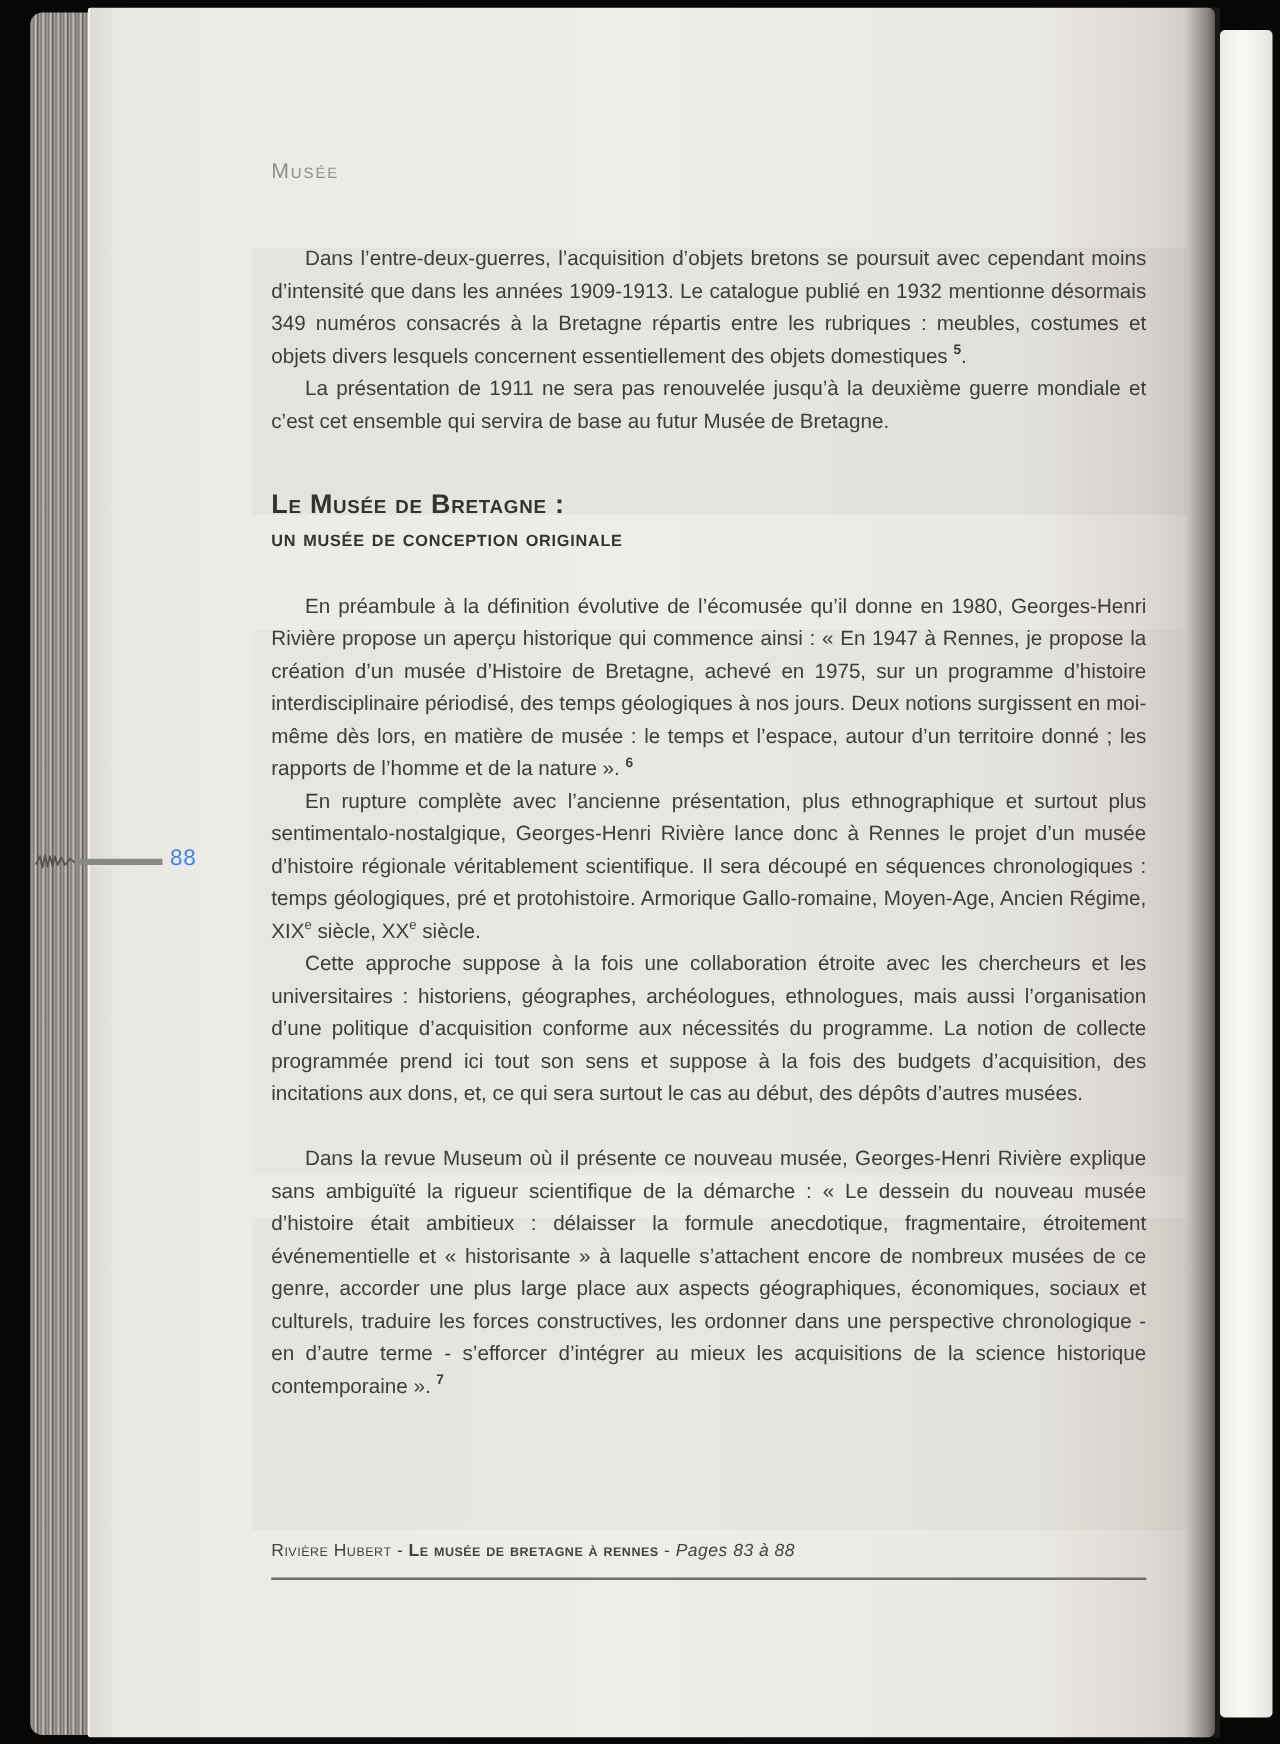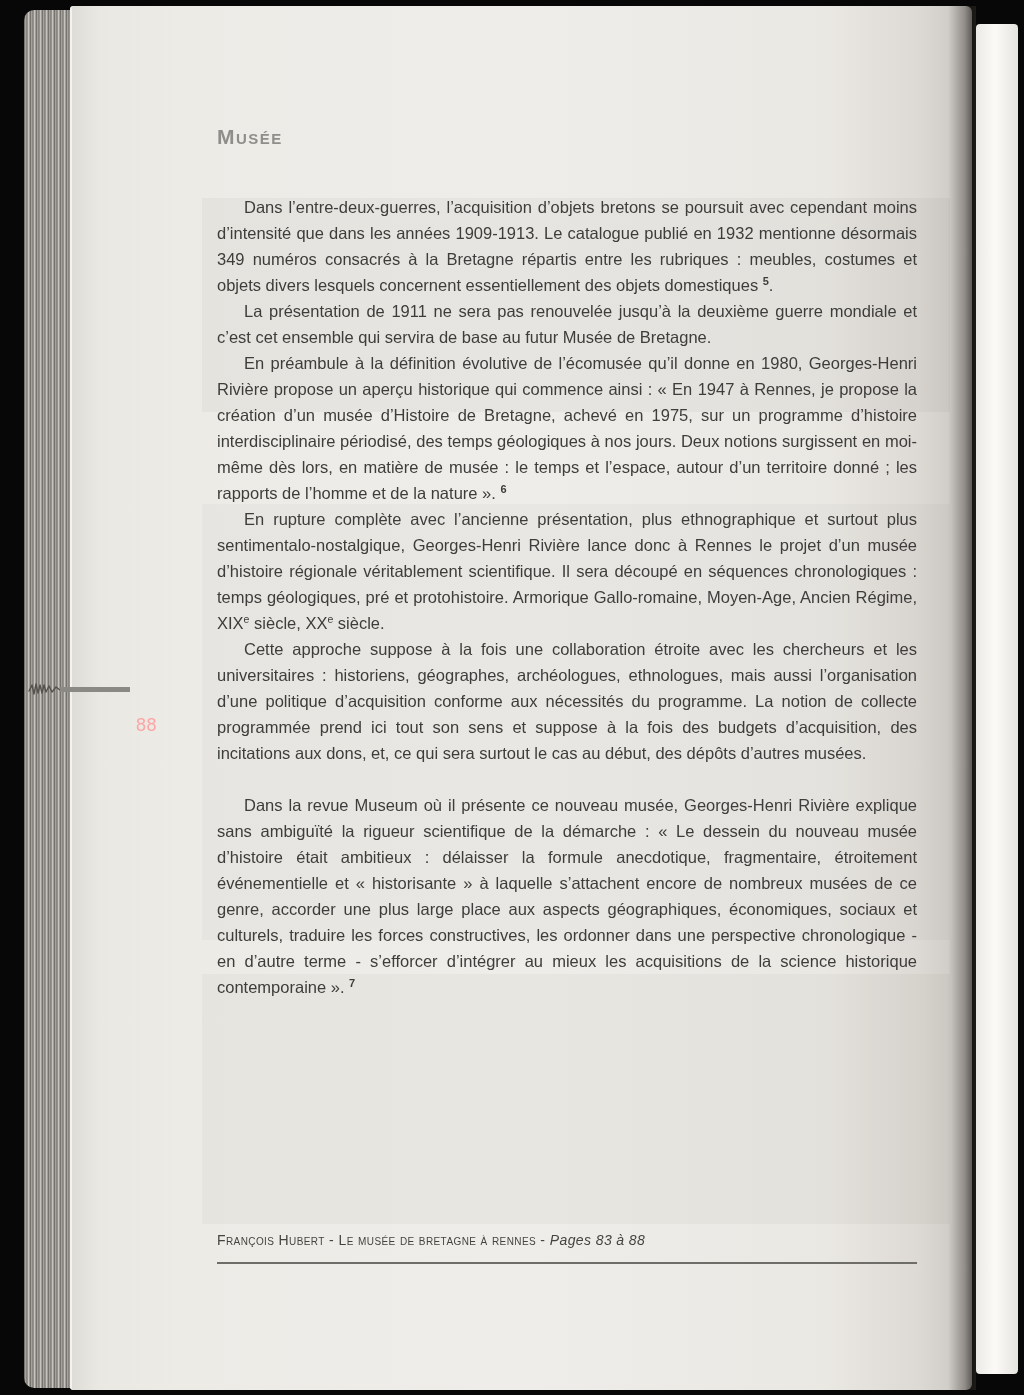--- a/index.html
+++ b/index.html
@@ -36,43 +36,43 @@
   .shade{position:absolute;background:rgba(105,103,99,0.06);}
   .shade.s1{left:130px;top:192px;width:748px;height:214px;}
   .shade.s2{left:130px;top:498px;width:748px;height:436px;background:rgba(105,103,99,0.04);}
   .shade.s3{left:130px;top:968px;width:748px;height:250px;background:rgba(105,103,99,0.055);}
 
   .text-col{
     position:absolute;left:145px;top:118px;width:700px;
     color:#3d3d3b;font-size:16.5px;line-height:26px;text-align:justify;
   }
   .kicker{
-    font-variant:small-caps;font-size:21px;letter-spacing:1.5px;
-    color:#8f8e8b;margin:0 0 44px 0;text-align:left;text-indent:0;font-weight:bold;
+    font-variant:small-caps;font-size:17px;letter-spacing:1.5px;
+    color:#8f8e8b;margin:0 0 44px 0;text-align:left;text-indent:0;
   }
   .text-col p{margin:0;text-indent:27px;}
   .heading{margin:38px 0 28px 0;color:#333330;text-align:left;}
   .heading .h-line1{font-variant:small-caps;font-weight:700;font-size:21.5px;letter-spacing:0.6px;line-height:30px;}
   .heading .h-line2{font-variant:small-caps;font-weight:700;font-size:18px;letter-spacing:0.6px;line-height:26px;}
   .space-before{margin-top:26px !important;}
   sup.fnote{font-weight:700;font-size:11px;line-height:0;vertical-align:super;}
   sup.ord{font-size:10.5px;line-height:0;vertical-align:super;}
 
   
   .pagenum-wrap{position:absolute;left:24px;top:672px;width:140px;height:34px;}
   .pagenum-wrap svg{position:absolute;left:4px;top:8px;}
   .mark-bar{position:absolute;left:36px;top:15px;width:70px;height:5px;background:#8b8984;}
-  .pagenum{position:absolute;left:112px;top:4px;font-size:18px;color:#fca5a5;letter-spacing:0.5px;margin-top:39px;}
+  .pagenum{position:absolute;left:112px;top:4px;font-size:18px;color:#3b82f6;letter-spacing:0.5px;}
 
   
   .footer{
     position:absolute;left:145px;top:1226px;width:700px;
     font-size:14px;color:#44443f;font-variant:small-caps;letter-spacing:0.4px;text-align:left;
   }
-  .footer .f-title{font-weight:400;}
+  .footer .f-title{font-weight:700;}
   .footer .f-pages{font-style:italic;font-variant:normal;}
   .footer-rule{position:absolute;left:145px;top:1256px;width:700px;height:1.5px;background:#6f6d68;}
 </style>
 </head>
 <body>
 
 <div class="photo">
 
   <div class="page-stack"></div>
 
@@ -83,33 +83,37 @@
     <div class="shade s3"></div>
 
     <div class="text-col">
 
       <div class="kicker">Musée</div>
 
       <p><span>Dans l’entre-deux-guerres, l’acquisition d’objets bretons se poursuit avec cependant moins d’intensité que dans les années 1909-1913. Le catalogue publié en 1932 mentionne désormais 349 numéros consacrés à la Bretagne répartis entre les rubriques : meubles, costumes et objets divers lesquels concernent essentiellement des objets domestiques </span><sup class="fnote">5</sup><span>.</span></p>
 
       <p><span>La présentation de 1911 ne sera pas renouvelée jusqu’à la deuxième guerre mondiale et c’est cet ensemble qui servira de base au futur Musée de Bretagne.</span></p>
 
+      <div class="heading">
+        <div class="h-line1">Le Musée de Bretagne :</div>
+        <div class="h-line2">un musée de conception originale</div>
+      </div>
 
       <p><span>En préambule à la définition évolutive de l’écomusée qu’il donne en 1980, Georges-Henri Rivière propose un aperçu historique qui commence ainsi : « En 1947 à Rennes, je propose la création d’un musée d’Histoire de Bretagne, achevé en 1975, sur un programme d’histoire interdisciplinaire périodisé, des temps géologiques à nos jours. Deux notions surgissent en moi-même dès lors, en matière de musée : le temps et l’espace, autour d’un territoire donné ; les rapports de l’homme et de la nature ». </span><sup class="fnote">6</sup></p>
 
       <p><span>En rupture complète avec l’ancienne présentation, plus ethnographique et surtout plus sentimentalo-nostalgique, Georges-Henri Rivière lance donc à Rennes le projet d’un musée d’histoire régionale véritablement scientifique. Il sera découpé en séquences chronologiques : temps géologiques, pré et protohistoire. Armorique Gallo-romaine, Moyen-Age, Ancien Régime, XIX</span><sup class="ord">e</sup><span> siècle, XX</span><sup class="ord">e</sup><span> siècle.</span></p>
 
       <p><span>Cette approche suppose à la fois une collaboration étroite avec les chercheurs et les universitaires : historiens, géographes, archéologues, ethnologues, mais aussi l’organisation d’une politique d’acquisition conforme aux nécessités du programme. La notion de collecte programmée prend ici tout son sens et suppose à la fois des budgets d’acquisition, des incitations aux dons, et, ce qui sera surtout le cas au début, des dépôts d’autres musées.</span></p>
 
       <p class="space-before"><span>Dans la revue Museum où il présente ce nouveau musée, Georges-Henri Rivière explique sans ambiguïté la rigueur scientifique de la démarche : « Le dessein du nouveau musée d’histoire était ambitieux : délaisser la formule anecdotique, fragmentaire, étroitement événementielle et « historisante » à laquelle s’attachent encore de nombreux musées de ce genre, accorder une plus large place aux aspects géographiques, économiques, sociaux et culturels, traduire les forces constructives, les ordonner dans une perspective chronologique - en d’autre terme - s’efforcer d’intégrer au mieux les acquisitions de la science historique contemporaine ». </span><sup class="fnote">7</sup></p>
 
     </div>
 
     <div class="footer">
-      <span class="f-author">François Hubert</span><span> - </span><span class="f-title">Le musée de bretagne à rennes</span><span> - </span><span class="f-pages">Pages 83 à 88</span>
+      <span class="f-author">Rivière Hubert</span><span> - </span><span class="f-title">Le musée de bretagne à rennes</span><span> - </span><span class="f-pages">Pages 83 à 88</span>
     </div>
     <div class="footer-rule"></div>
 
   </div>
 
   <div class="gutter"></div>
   <div class="facing"></div>
 
   <div class="pagenum-wrap">
     <svg width="38" height="18" viewBox="0 0 38 18">

